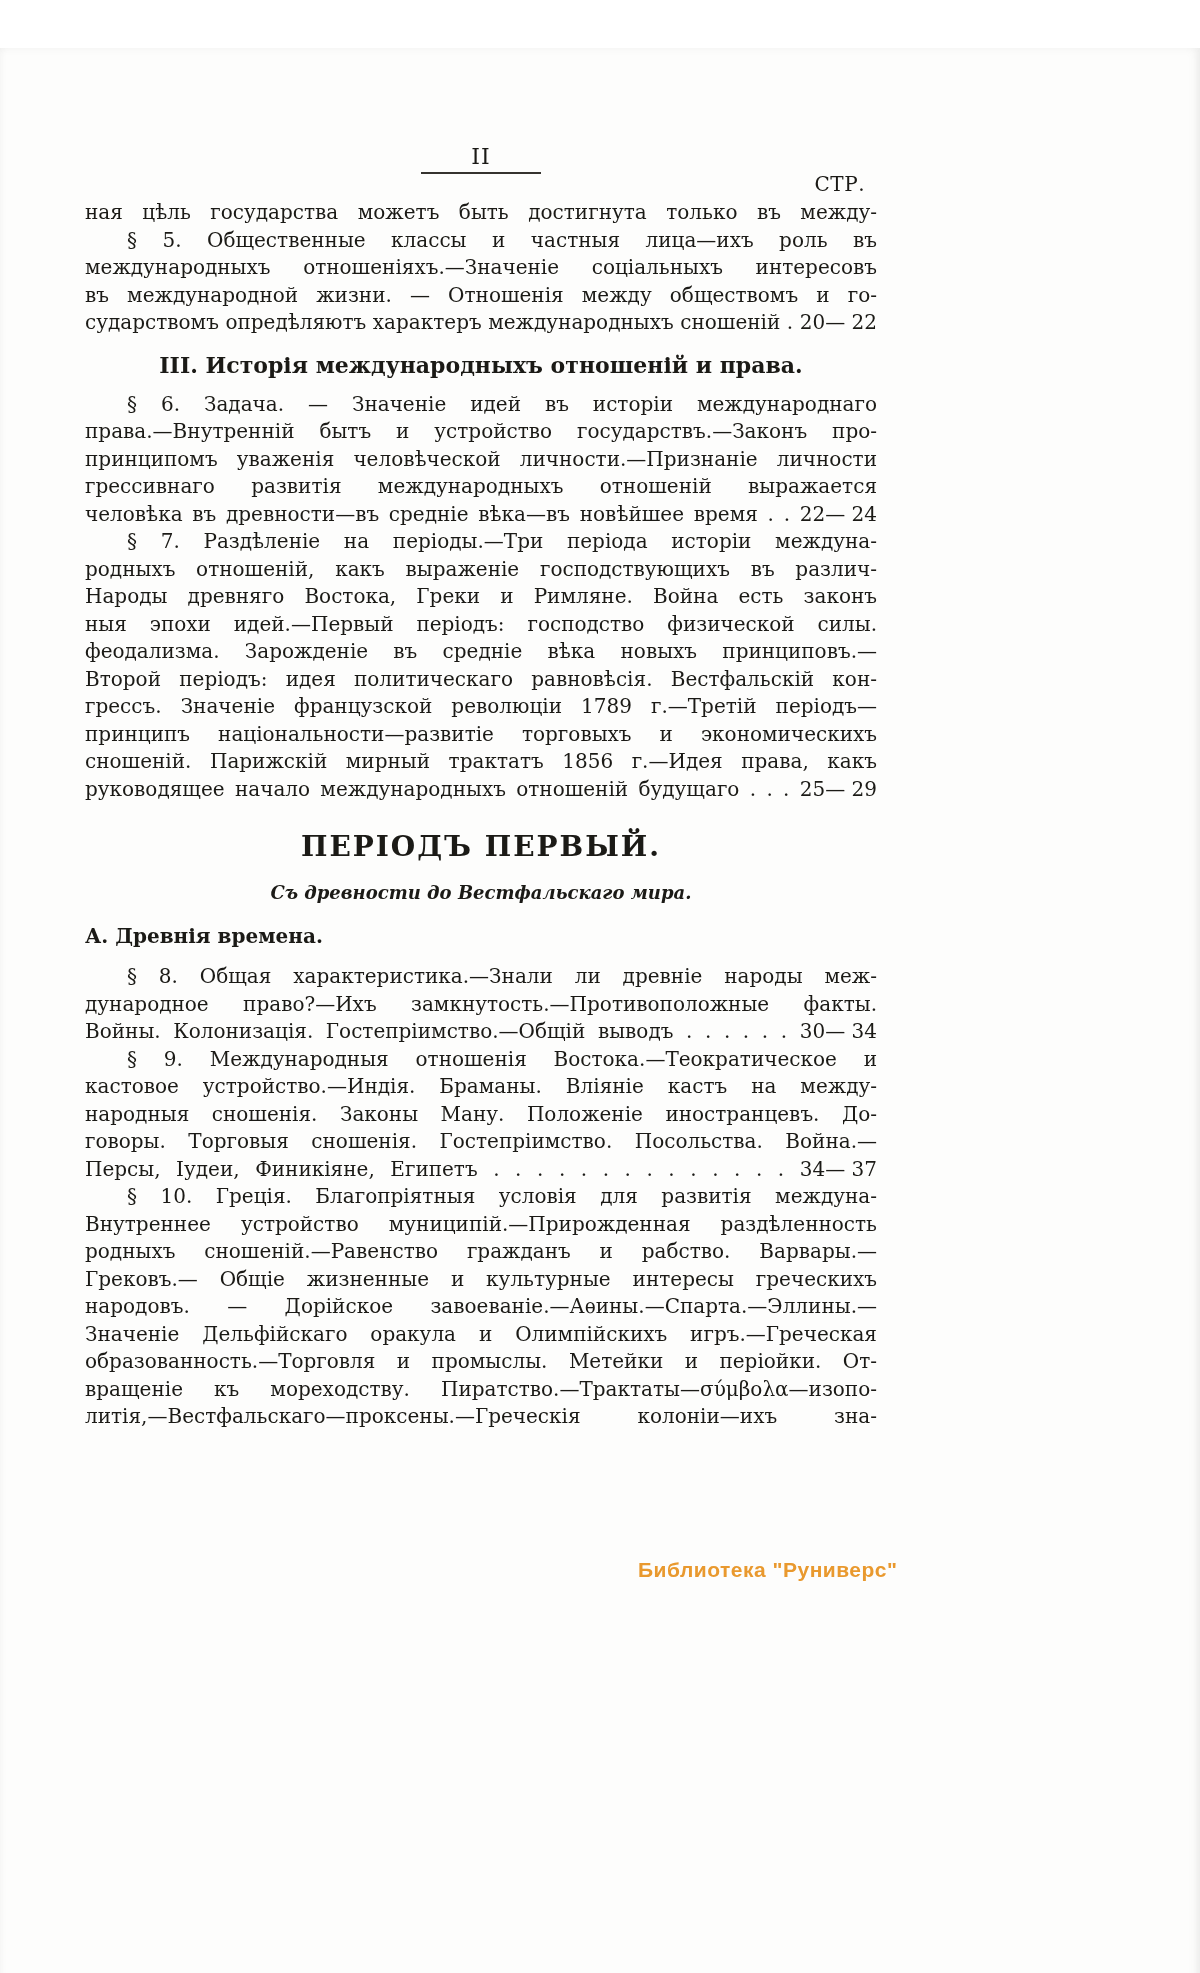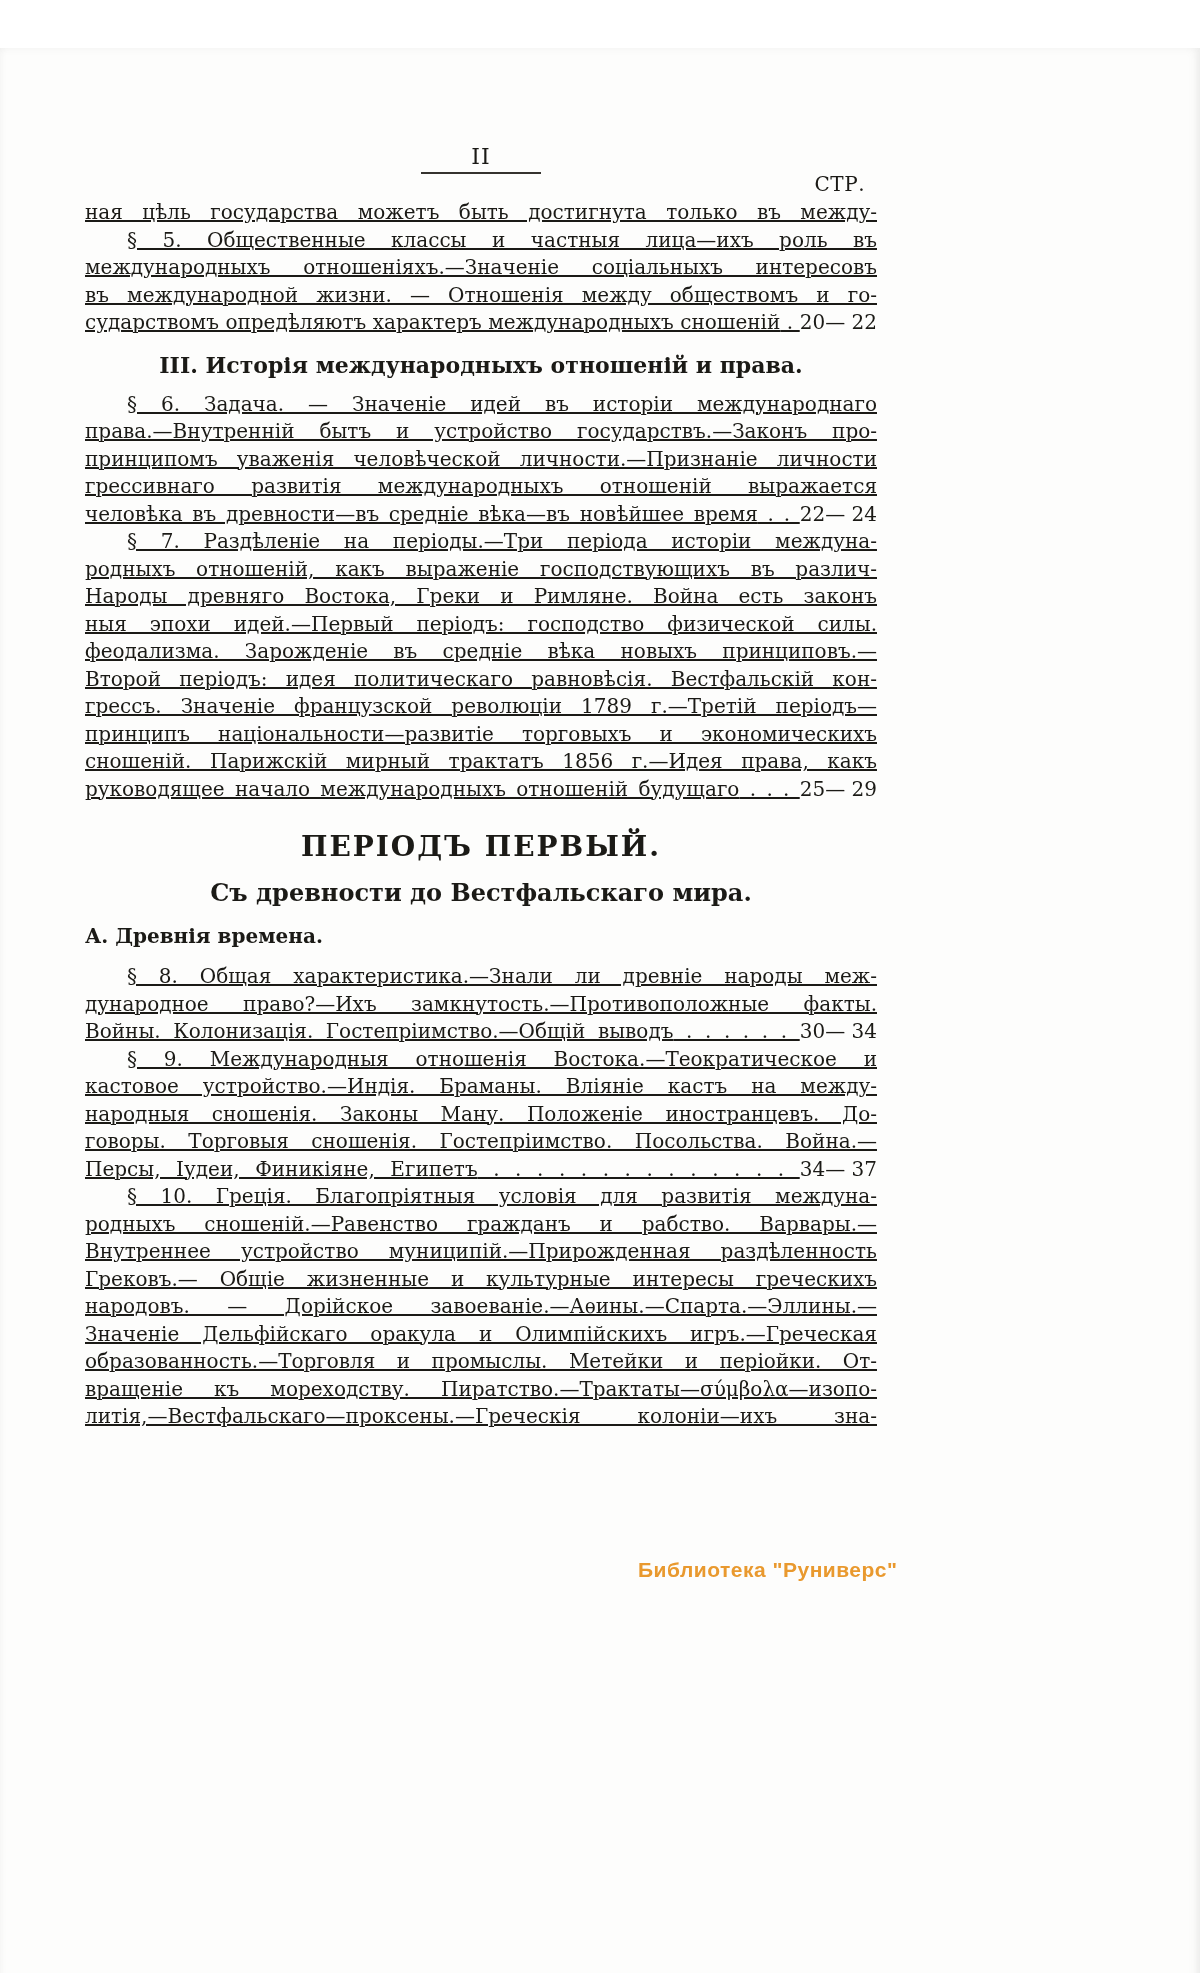--- a/index.html
+++ b/index.html
@@ -12,27 +12,27 @@
     color: #1b1a16;
     box-shadow: inset -4px 0 10px rgba(0,0,0,.05), inset 0 -4px 10px rgba(0,0,0,.04);
     overflow: hidden;
     margin-top: 48px;
   }
   .content { position: absolute; left: 85px; top: 96px; width: 792px; }
   .page-num { text-align: center; font-size: 22px; letter-spacing: 1px; line-height: 26px; }
   .page-rule { width: 120px; height: 0; border-top: 2px solid #35332e; margin: 2px auto 0; }
   .col-label { text-align: right; font-size: 20px; letter-spacing: .5px; line-height: 20px; padding-right: 12px; }
   .toc { margin-top: 5px; font-size: 20px; line-height: 27.5px; }
-  .para { margin: 0; text-decoration: underline; }
+  .para { margin: 0; }
   .line { text-align: justify; text-align-last: justify; }
   .para.indent .line.first { text-indent: 42px; }
   .line .pg { display: inline-block; }
   .h-section { text-align: center; font-weight: bold; font-size: 22px; line-height: 30px; margin: 13px 0 11px; }
   .h-part { text-align: center; font-weight: bold; font-size: 28px; line-height: 36px; letter-spacing: 2px; margin: 26px 0 13px; }
-  .h-part-sub { text-align: center; font-weight: bold; font-size: 24px; line-height: 30px; margin: 0 0 15px; }
+  .h-part-sub { text-align: center; font-weight: bold; font-size: 18px; line-height: 30px; margin: 0 0 15px; font-style: italic; }
   .h-sub { text-align: left; font-weight: bold; font-size: 20px; line-height: 27px; margin: 0 0 13px; }
   .watermark {
     position: absolute; left: 638px; top: 1510px;
     font-family: "Liberation Sans", sans-serif;
     font-weight: bold; font-size: 21px; letter-spacing: .5px;
     color: #e9992e;
   }
 </style>
 </head>
 <body>
@@ -82,22 +82,22 @@
         </div>
         <div class="para indent">
           <div class="line first">§ 9. Международныя отношенія Востока.—Теократическое и</div>
           <div class="line">кастовое устройство.—Индія. Браманы. Вліяніе кастъ на между-</div>
           <div class="line">народныя сношенія. Законы Ману. Положеніе иностранцевъ. До-</div>
           <div class="line">говоры. Торговыя сношенія. Гостепріимство. Посольства. Война.—</div>
           <div class="line end"><span class="t">Персы, Іудеи, Финикіяне, Египетъ</span><span class="dots"> . . . . . . . . . . . . . . </span><span class="pg">34— 37</span></div>
         </div>
         <div class="para indent">
           <div class="line first">§ 10. Греція. Благопріятныя условія для развитія междуна-</div>
+          <div class="line">Внутреннее устройство муниципій.—Прирожденная раздѣленность</div>
           <div class="line">родныхъ сношеній.—Равенство гражданъ и рабство. Варвары.—</div>
-          <div class="line">Внутреннее устройство муниципій.—Прирожденная раздѣленность</div>
           <div class="line">Грековъ.— Общіе жизненные и культурные интересы греческихъ</div>
           <div class="line">народовъ. — Дорійское завоеваніе.—Аѳины.—Спарта.—Эллины.—</div>
           <div class="line">Значеніе Дельфійскаго оракула и Олимпійскихъ игръ.—Греческая</div>
           <div class="line">образованность.—Торговля и промыслы. Метейки и періойки. От-</div>
           <div class="line">вращеніе къ мореходству. Пиратство.—Трактаты—σύμβολα—изопо-</div>
           <div class="line">литія,—Вестфальскаго—проксены.—Греческія колоніи—ихъ зна-</div>
         </div>
       </div>
   </div>
   <div class="watermark" style="color: rgb(233, 153, 46);">Библиотека "Руниверс"</div>

